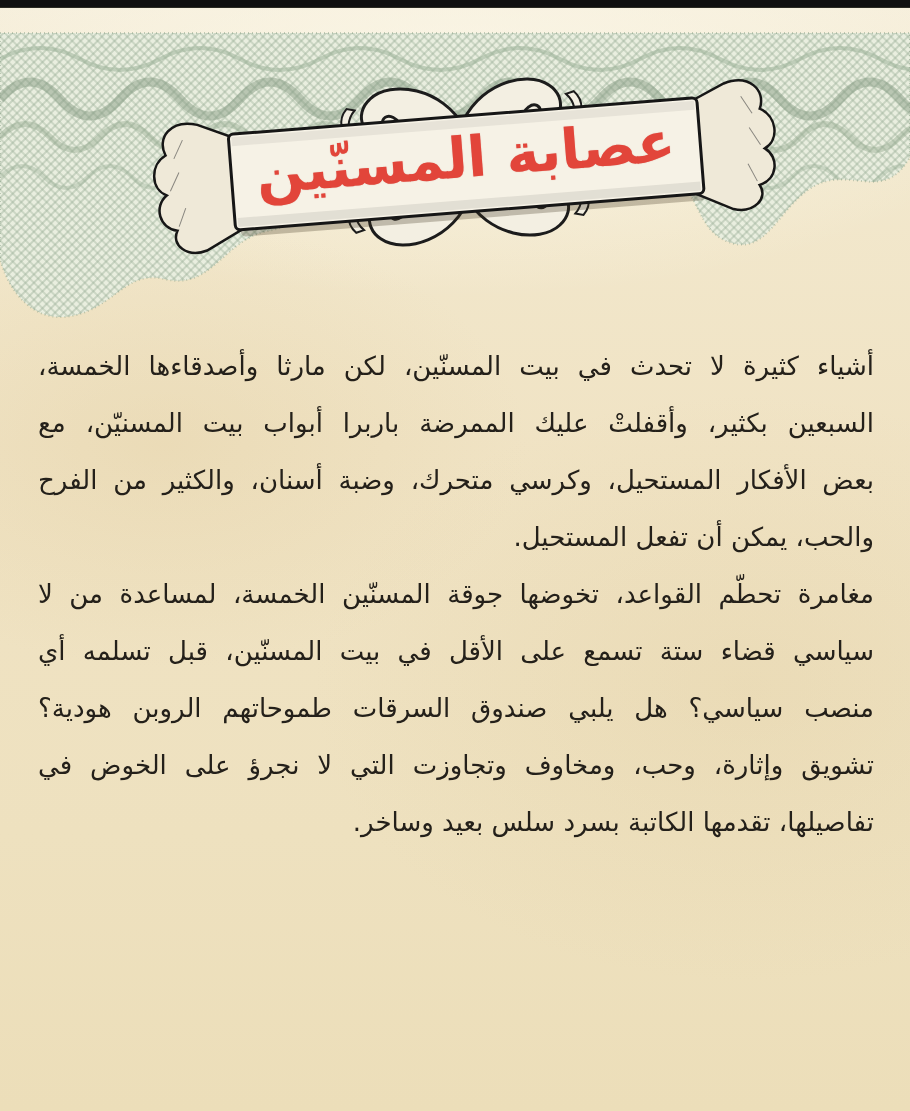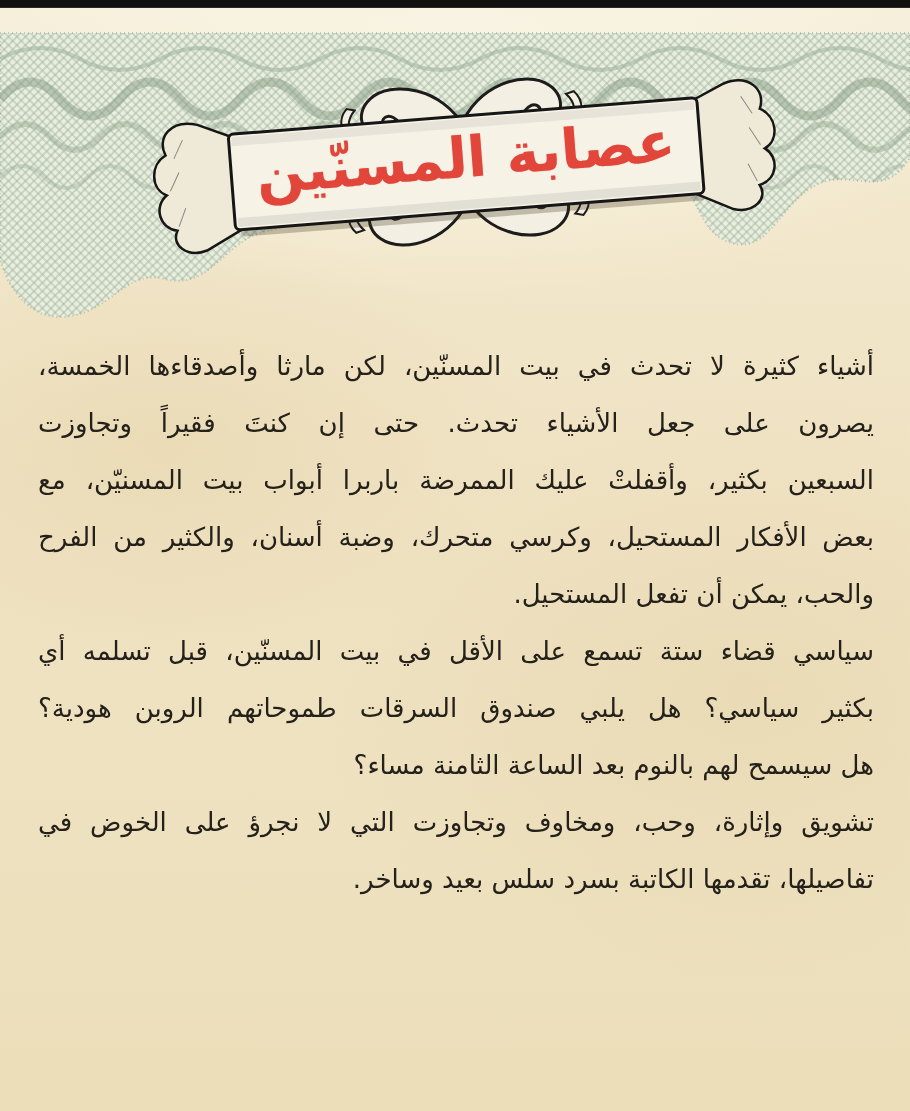--- a/index.html
+++ b/index.html
@@ -105,24 +105,23 @@
         <rect x="86" y="76" width="470" height="96" rx="5" fill="#f6f2e6" stroke="#161616" stroke-width="3"></rect>
         <rect x="89" y="79" width="464" height="9" fill="rgba(0,0,0,0.06)"></rect>
         <rect x="89" y="160" width="464" height="9" fill="rgba(0,0,0,0.08)"></rect>
       </g>
     </svg>
     <div class="banner-title">عصابة المسنّين</div>
   </div>
 
   <div class="blurb">
     <div class="l j">أشياء كثيرة لا تحدث في بيت المسنّين، لكن مارثا وأصدقاءها الخمسة،</div>
-    <div class="l j">يصرون على جعل الأشياء تحدث. حتى إن كنتَ فقيراً وتجاوزت</div>
     <div class="l j">السبعين بكثير، وأقفلتْ عليك الممرضة باربرا أبواب بيت المسنيّن، مع</div>
     <div class="l j">بعض الأفكار المستحيل، وكرسي متحرك، وضبة أسنان، والكثير من الفرح</div>
     <div class="l e">والحب، يمكن أن تفعل المستحيل.</div>
+    <div class="l j">مغامرة تحطّم القواعد، تخوضها جوقة المسنّين الخمسة، لمساعدة من لا</div>
     <div class="l j">سياسي قضاء ستة تسمع على الأقل في بيت المسنّين، قبل تسلمه أي</div>
-    <div class="l j">بكثير سياسي؟ هل يلبي صندوق السرقات طموحاتهم الروبن هودية؟</div>
-    <div class="l e">هل سيسمح لهم بالنوم بعد الساعة الثامنة مساء؟</div>
+    <div class="l j">منصب سياسي؟ هل يلبي صندوق السرقات طموحاتهم الروبن هودية؟</div>
     <div class="l j">تشويق وإثارة، وحب، ومخاوف وتجاوزت التي لا نجرؤ على الخوض في</div>
     <div class="l e">تفاصيلها، تقدمها الكاتبة بسرد سلس بعيد وساخر.</div>
   </div>
 
 </div>
 
 </body></html>

